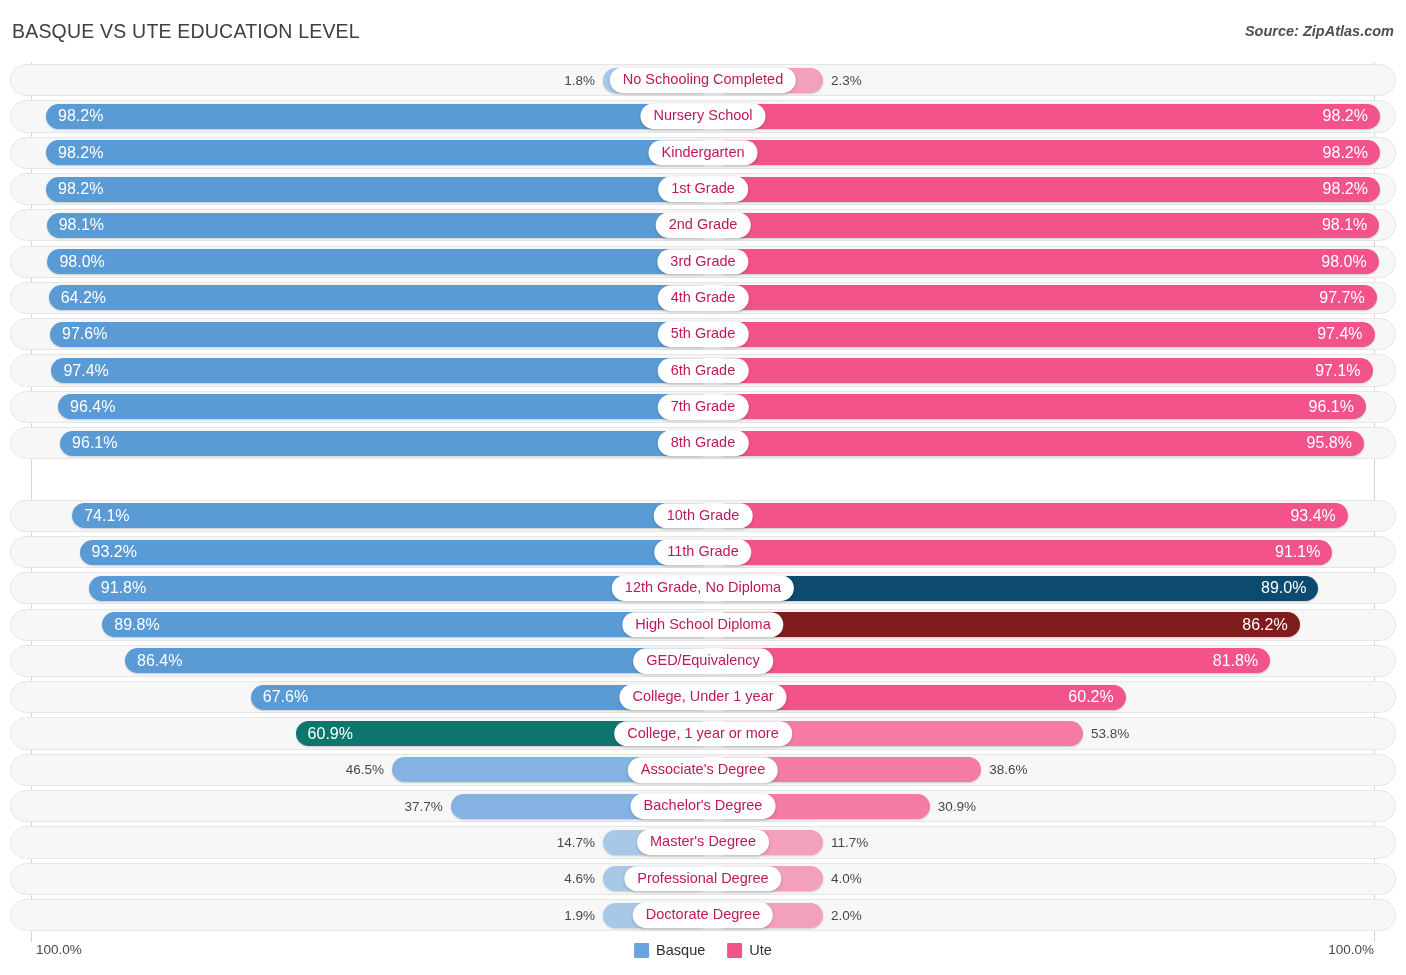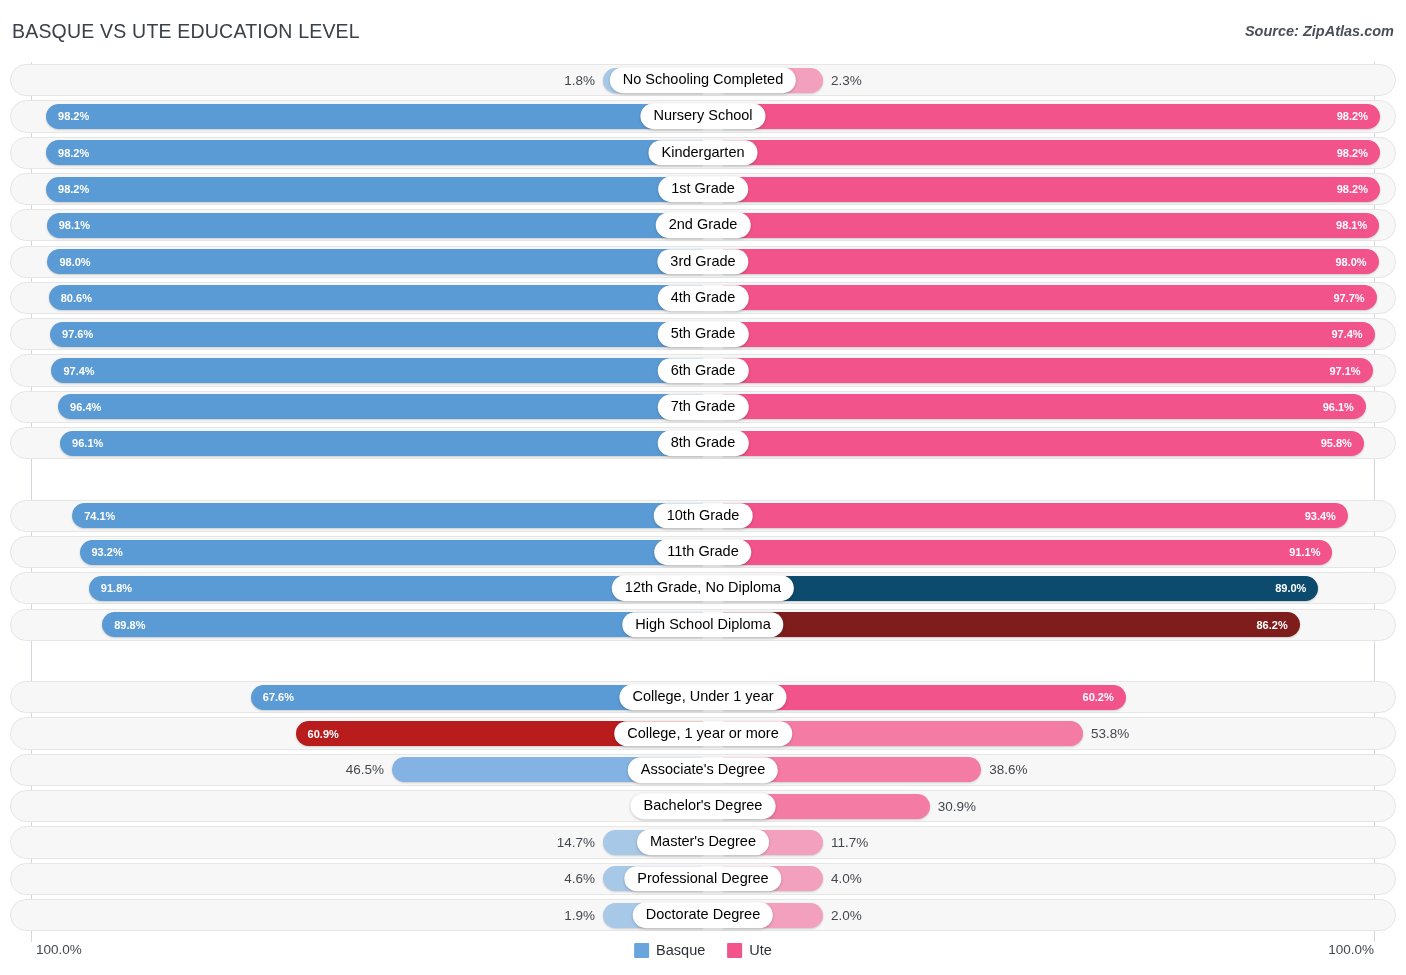--- a/index.html
+++ b/index.html
@@ -94,42 +94,42 @@
     justify-content: flex-start;
     padding-left: 12px;
   }
   .bar.right {
     border-radius: 0 13px 13px 0;
     justify-content: flex-end;
     padding-right: 12px;
   }
 
   .val-in {
-    font-size: 11px;
+    font-size: 16px;
     color: #ffffff;
     white-space: nowrap;
-    font-weight: 700;
+    font-weight: 400;
   }
   .val-out {
     font-size: 13.5px;
     color: #44484e;
     white-space: nowrap;
     padding: 0 8px;
   }
 
   .cat-label {
     position: absolute;
     left: 50%;
     top: 50%;
     transform: translate(-50%, -50%);
     background: #ffffff;
     border-radius: 14px;
     padding: 4px 13px 5px 13px;
     font-size: 14.5px;
-    color: #000000;
+    color: #be185d;
     white-space: nowrap;
     box-shadow: 0 1px 3px rgba(0,0,0,0.22);
     z-index: 5;
     line-height: 1.15;
   }
 
   
   .footer {
     position: absolute;
     left: 0; top: 936px;
@@ -261,21 +261,21 @@
           <div class="bar right" style="width: 655.62px; background: rgb(242, 83, 138);">
             <span class="val-in">98.0%</span>
           </div>
         </div>
         <div class="cat-label">3rd Grade</div>
       </div>
       <div class="row" style="top: 217.8px;">
         <div class="track"></div>
         <div class="bar-half left">
           <div class="bar left" style="width: 654.282px; background: rgb(91, 155, 213);">
-            <span class="val-in">80.6%</span>
+            <span class="val-in">64.2%</span>
           </div>
         </div>
         <div class="bar-half right">
           <div class="bar right" style="width: 653.613px; background: rgb(242, 83, 138);">
             <span class="val-in">97.7%</span>
           </div>
         </div>
         <div class="cat-label">4th Grade</div>
       </div>
       <div class="row" style="top: 254.1px;">
@@ -383,38 +383,52 @@
             <span class="val-in">89.8%</span>
           </div>
         </div>
         <div class="bar-half right">
           <div class="bar right" style="width: 576.678px; background: #7f1d1d;">
             <span class="val-in">86.2%</span>
           </div>
         </div>
         <div class="cat-label">High School Diploma</div>
       </div>
+      <div class="row" style="top: 580.8px;">
+        <div class="track"></div>
+        <div class="bar-half left">
+          <div class="bar left" style="width: 578.016px; background: rgb(91, 155, 213);">
+            <span class="val-in">86.4%</span>
+          </div>
+        </div>
+        <div class="bar-half right">
+          <div class="bar right" style="width: 547.242px; background: rgb(242, 83, 138);">
+            <span class="val-in">81.8%</span>
+          </div>
+        </div>
+        <div class="cat-label">GED/Equivalency</div>
+      </div>
       <div class="row" style="top: 617.1px;">
         <div class="track"></div>
         <div class="bar-half left">
           <div class="bar left" style="width: 452.244px; background: rgb(91, 155, 213);">
             <span class="val-in">67.6%</span>
           </div>
         </div>
         <div class="bar-half right">
           <div class="bar right" style="width: 402.738px; background: rgb(242, 83, 138);">
             <span class="val-in">60.2%</span>
           </div>
         </div>
         <div class="cat-label">College, Under 1 year</div>
       </div>
       <div class="row" style="top: 653.4px;">
         <div class="track"></div>
         <div class="bar-half left">
-          <div class="bar left" style="width: 407.421px; background: #b91c1c; text-align: center;">
+          <div class="bar left" style="width: 407.421px; background: #0f766e; text-align: center;">
             <span class="val-in">60.9%</span>
           </div>
         </div>
         <div class="bar-half right">
           <div class="bar right" style="width: 359.922px; background: rgb(244, 123, 164);"></div>
           <span class="val-out">53.8%</span>
         </div>
         <div class="cat-label">College, 1 year or more</div>
       </div>
       <div class="row" style="top: 689.7px;">
@@ -424,20 +438,24 @@
           <div class="bar left" style="width: 311.085px; background: rgb(132, 178, 226);"></div>
         </div>
         <div class="bar-half right">
           <div class="bar right" style="width: 258.234px; background: rgb(244, 123, 164);"></div>
           <span class="val-out">38.6%</span>
         </div>
         <div class="cat-label">Associate's Degree</div>
       </div>
       <div class="row" style="top: 726px;">
         <div class="track"></div>
+        <div class="bar-half left">
+          <span class="val-out">37.7%</span>
+          <div class="bar left" style="width: 252.213px; background: rgb(132, 178, 226);"></div>
+        </div>
         <div class="bar-half right">
           <div class="bar right" style="width: 206.721px; background: rgb(244, 123, 164);"></div>
           <span class="val-out">30.9%</span>
         </div>
         <div class="cat-label">Bachelor's Degree</div>
       </div>
       <div class="row" style="top: 762.3px;">
         <div class="track"></div>
         <div class="bar-half left">
           <span class="val-out">14.7%</span>

